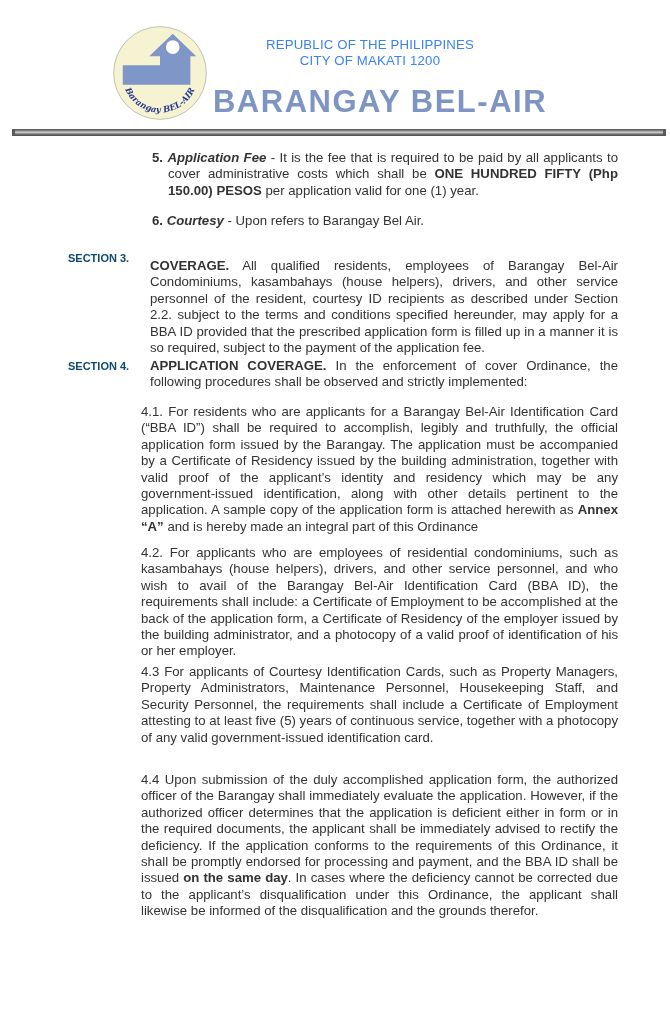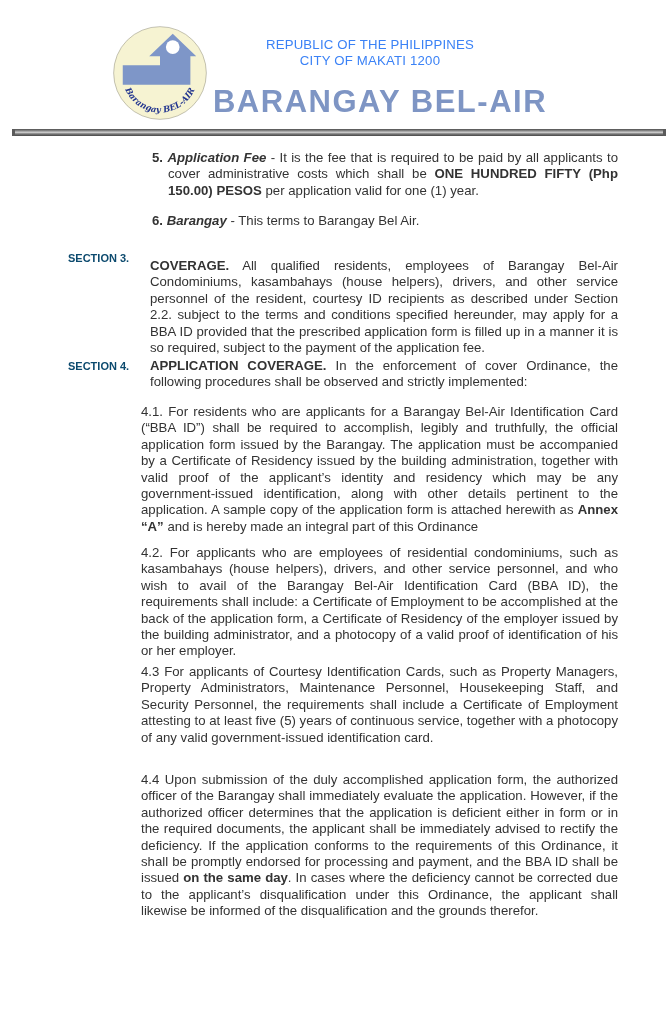--- a/index.html
+++ b/index.html
@@ -50,21 +50,21 @@
 
 <div class="abs divider"></div>
 
 <div class="abs para def-item" style="top:150px;">
   <span class="b">5.</span>
   <span class="bi">Application Fee</span><span> - It is the fee that is required to be paid by all applicants to cover administrative costs which shall be </span><span class="b">ONE HUNDRED FIFTY (Php 150.00) PESOS</span><span> per application valid for one (1) year.</span>
 </div>
 
 <div class="abs para def-item" style="top:213px;">
   <span class="b">6.</span>
-  <span class="bi">Barangay</span><span> - This terms to Barangay Bel Air.</span>
+  <span class="bi">Courtesy</span><span> - Upon refers to Barangay Bel Air.</span>
 </div>
 
 <div class="abs sec-label" style="top:250px;">SECTION 3.</div>
 <div class="abs para sec-body" style="top:258px;">
   <span class="b">COVERAGE.</span><span class="gap-wide"></span><span>All qualified residents, employees of Barangay Bel-Air Condominiums, kasambahays (house helpers), drivers, and other service personnel of the resident, courtesy ID recipients as described under Section 2.2. subject to the terms and conditions specified hereunder, may apply for a BBA ID provided that the prescribed application form is filled up in a manner it is so required, subject to the payment of the application fee.</span>
 </div>
 
 <div class="abs sec-label" style="top:358px;">SECTION 4.</div>
 <div class="abs para sec-body" style="top:358px;">
   <span class="b">APPLICATION COVERAGE.</span>

